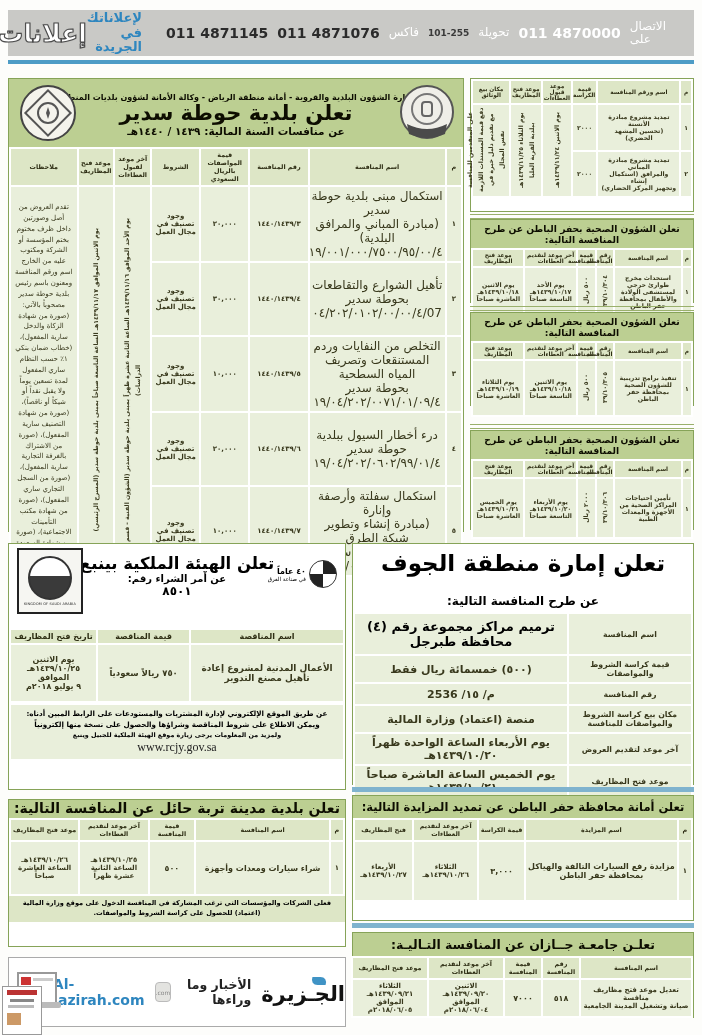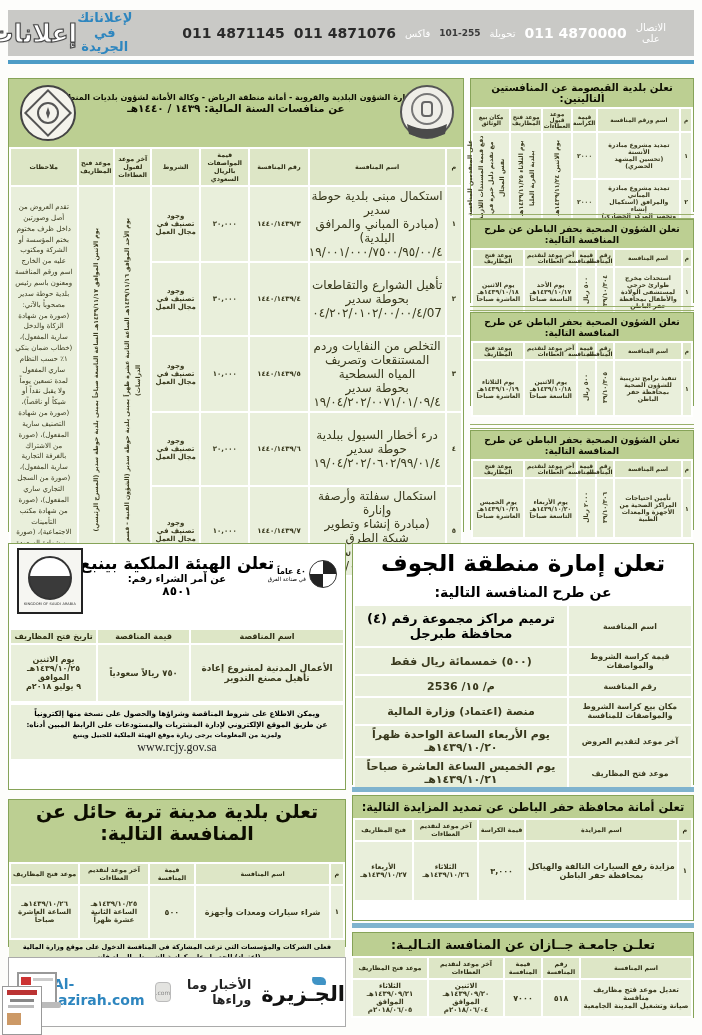--- a/index.html
+++ b/index.html
@@ -5,26 +5,26 @@
   html,body{margin:0;padding:0}
   body{
     width:702px;height:1035px;position:relative;overflow:hidden;
     background:#fdfdfb;font-family:"DejaVu Sans",sans-serif;direction:rtl;
   }
   
   .strip{position:absolute;left:8px;top:10px;width:686px;height:46px;background:#c9c9c6;
          display:flex;align-items:center;justify-content:flex-start;padding:0;box-sizing:border-box}
   .brand{font-size:25px;font-weight:bold;color:#fff;-webkit-text-stroke:1.1px #4a4a4a;
          text-shadow:0 0 1px #555;margin-right:14px;white-space:nowrap}
-  .tagline{color:#2e86bf;font-weight:bold;font-size:13px;line-height:1.15;text-align:center;margin-right:50px}
+  .tagline{color:#2e86bf;font-weight:bold;font-size:13px;line-height:1.15;margin-right:24px}
   .phones{display:flex;direction:ltr;align-items:center;gap:9px;margin-right:28px;white-space:nowrap}
   .num-d{color:#2b2b2b;font-weight:bold;font-size:14px}
   .num-w{color:#fff;font-weight:bold;font-size:14px}
   .num-s{color:#3a3a3a;font-weight:bold;font-size:9px}
-  .lab{color:#fff;font-size:10px;line-height:1.1;text-align:center}
+  .lab{color:#fff;font-size:12px;line-height:1.1;text-align:left}
   .blueline{position:absolute;left:8px;top:60px;width:686px;height:4px;background:#4e9cc6}
 
   
   .box{position:absolute;border:1px solid #86a358;background:#fff;box-sizing:border-box}
   .band{background:#bccf92;text-align:center;font-weight:bold;color:#0d0d00}
   .sep{position:absolute;left:470px;width:224px;height:3px;border-top:1px solid #9ab06c;border-bottom:1px solid #9ab06c}
   .tealbar{position:absolute;background:#7fb3ce;height:5px}
 
   
   .t{width:100%;border-collapse:separate;border-spacing:2px;table-layout:fixed;background:#fff}
@@ -44,21 +44,21 @@
   .hawtah-t tbody tr{height:72px}
   .hawtah-t td.name{font-weight:normal;font-size:12px}
 
   
   .sm-band{font-size:10.2px;padding:3px 2px}
   .sm .t th{font-size:5.8px}
   .sm .t td{font-size:6.2px;font-weight:bold}
 
   
   .jouf-title{font-size:23px;font-weight:bold;text-align:center;margin:6px 0 0;color:#000}
-  .jouf-sub{font-size:14px;font-weight:bold;text-align:center;margin:8px 0 4px}
+  .jouf-sub{font-size:12px;font-weight:bold;text-align:center;margin:18px 0 4px}
   .jouf-t td.lbl{font-weight:bold;font-size:7.8px;width:118px}
   .jouf-t td.val{font-weight:bold;font-size:11px}
   .jouf-t tr.big td.val{font-size:13px;color:#000}
 
   
   .royal-head{position:relative;height:84px}
   .royal-title{font-size:16.5px;font-weight:bold;text-align:center;padding-top:10px}
   .royal-sub{font-size:10px;font-weight:bold;text-align:center}
   .royal-no{font-size:12px;font-weight:bold;text-align:center}
   .rc-emblem{position:absolute;left:8px;top:4px;width:62px;height:62px;border:2px solid #222;
@@ -70,21 +70,21 @@
   .badge40 .disc{width:26px;height:26px;border-radius:50%;background:conic-gradient(#222 0 25%,#fff 25% 50%,#222 50% 75%,#fff 75%);border:1px solid #333}
   .badge40 .t1{font-size:8px;font-weight:bold}
   .badge40 .t2{font-size:5.5px}
   .royal-notes{background:#e9efdb;margin:2px;padding:4px 6px;text-align:center}
   .royal-notes .n{font-size:7.2px;font-weight:bold;line-height:1.5}
   .royal-notes .lnk{font-family:"Liberation Serif",serif;font-size:11px;color:#222;text-decoration:underline;direction:ltr;display:block}
   .royal-notes .lnk2{font-family:"Liberation Serif",serif;font-size:12px;color:#222;direction:ltr;display:block}
 
   
   .tur-note{font-size:9px;padding-top:3px}
-  .tur-title{font-size:19px;padding-bottom:18px}
+  .tur-title{font-size:14px;padding-bottom:2px}
   .tur-footer{background:#dde6c6;font-size:6.6px;font-weight:bold;text-align:center;padding:3px 6px;line-height:1.5}
   .haf-band{font-size:11.5px;padding:4px 2px}
   .jaz-band{font-size:12.5px;padding:4px 2px;letter-spacing:.5px}
 
   
   .adbox{position:absolute;border:1px solid #aaa;background:#fff;display:flex;align-items:center;
          justify-content:center;gap:10px;box-sizing:border-box}
   .jz-logo{font-size:21px;font-weight:bold;color:#111;position:relative;padding-top:4px}
   .jz-logo .swoosh{position:absolute;top:-1px;right:18px;width:16px;height:8px;background:#3f93c5;
                    border-radius:0 8px 0 8px;transform:skewX(-20deg)}
@@ -132,20 +132,21 @@
       <rect x="23" y="18" width="10" height="14" rx="3" fill="none" stroke="#666" stroke-width="2"></rect>
       <path d="M8 40 Q28 50 48 40 L46 50 Q28 58 10 50 Z" fill="#4a4a4a"></path>
     </svg>
     <svg class="logo" style="left:10px" width="58" height="58" viewBox="0 0 58 58">
       <circle cx="29" cy="29" r="27" fill="#f4f3ec" stroke="#444" stroke-width="2"></circle>
       <rect x="13" y="13" width="32" height="32" fill="none" stroke="#555" stroke-width="2" transform="rotate(45 29 29)"></rect>
       <circle cx="29" cy="29" r="10" fill="none" stroke="#555" stroke-width="2"></circle>
       <path d="M29 23 L31 29 L29 35 L27 29 Z" fill="#555"></path>
     </svg>
     <div class="l1">وزارة الشؤون البلدية والقروية - أمانة منطقة الرياض - وكالة الأمانة لشؤون بلديات المنطقة</div>
+    <div class="l2">تعلن بلدية حوطة سدير</div>
     <div class="l3">عن منافسات السنة المالية: ١٤٣٩ / ١٤٤٠هـ</div>
   </div>
   <table class="t hawtah-t" dir="rtl">
     <colgroup>
       <col style="width:14px">
         <col style="width:132px">
         <col style="width:56px">
         <col style="width:46px">
       <col style="width:46px">
         <col style="width:34px">
@@ -223,21 +224,20 @@
         <td class="bold">١٠,٠٠٠</td>
         <td class="bold">وجود
 تصنيف في
 مجال العمل</td>
       </tr>
     </tbody>
   </table>
 </div>
 
 <div class="box sm" style="left:470px;top:78px;width:224px;height:134px">
-  <div class="band sm-band">تعلن بلدية القيصومة عن المنافستين التاليتين:</div>
   <table class="t" dir="rtl">
     <colgroup>
         <col style="width:9px">
         <col style="width:76px">
         <col style="width:22px">
         <col style="width:26px">
         <col style="width:28px">
         <col style="width:34px">
       </colgroup>
     <thead>
@@ -433,22 +433,22 @@
 تأهيل مصنع التدوير</td>
         <td class="bold" style="font-size:8.5px">٧٥٠ ريالاً سعودياً</td>
         <td class="bold" style="font-size:8px">يوم الاثنين
 ١٤٣٩/١٠/٢٥هـ
 الموافق
 ٩ يوليو ٢٠١٨م</td>
       </tr>
     </tbody>
   </table>
   <div class="royal-notes">
+    <div class="n">عن طريق الموقع الإلكتروني لإدارة المشتريات والمستودعات على الرابط المبين أدناه:</div>
     <div class="n">ويمكن الاطلاع على شروط المناقصة وشراؤها والحصول على نسخة منها إلكترونياً</div>
-    <div class="n">عن طريق الموقع الإلكتروني لإدارة المشتريات والمستودعات على الرابط المبين أدناه:</div>
     <div class="n" style="font-size:6.4px">ولمزيد من المعلومات يرجى زيارة موقع الهيئة الملكية للجبيل وينبع</div>
     <span class="lnk2">www.rcjy.gov.sa</span>
   </div>
 </div>
 
 <div class="box" style="left:352px;top:543px;width:342px;height:242px">
   <div class="jouf-title">تعلن إمارة منطقة الجوف</div>
   <div class="jouf-sub">عن طرح المنافسة التالية:</div>
   <table class="t jouf-t" dir="rtl">
     <tbody>

